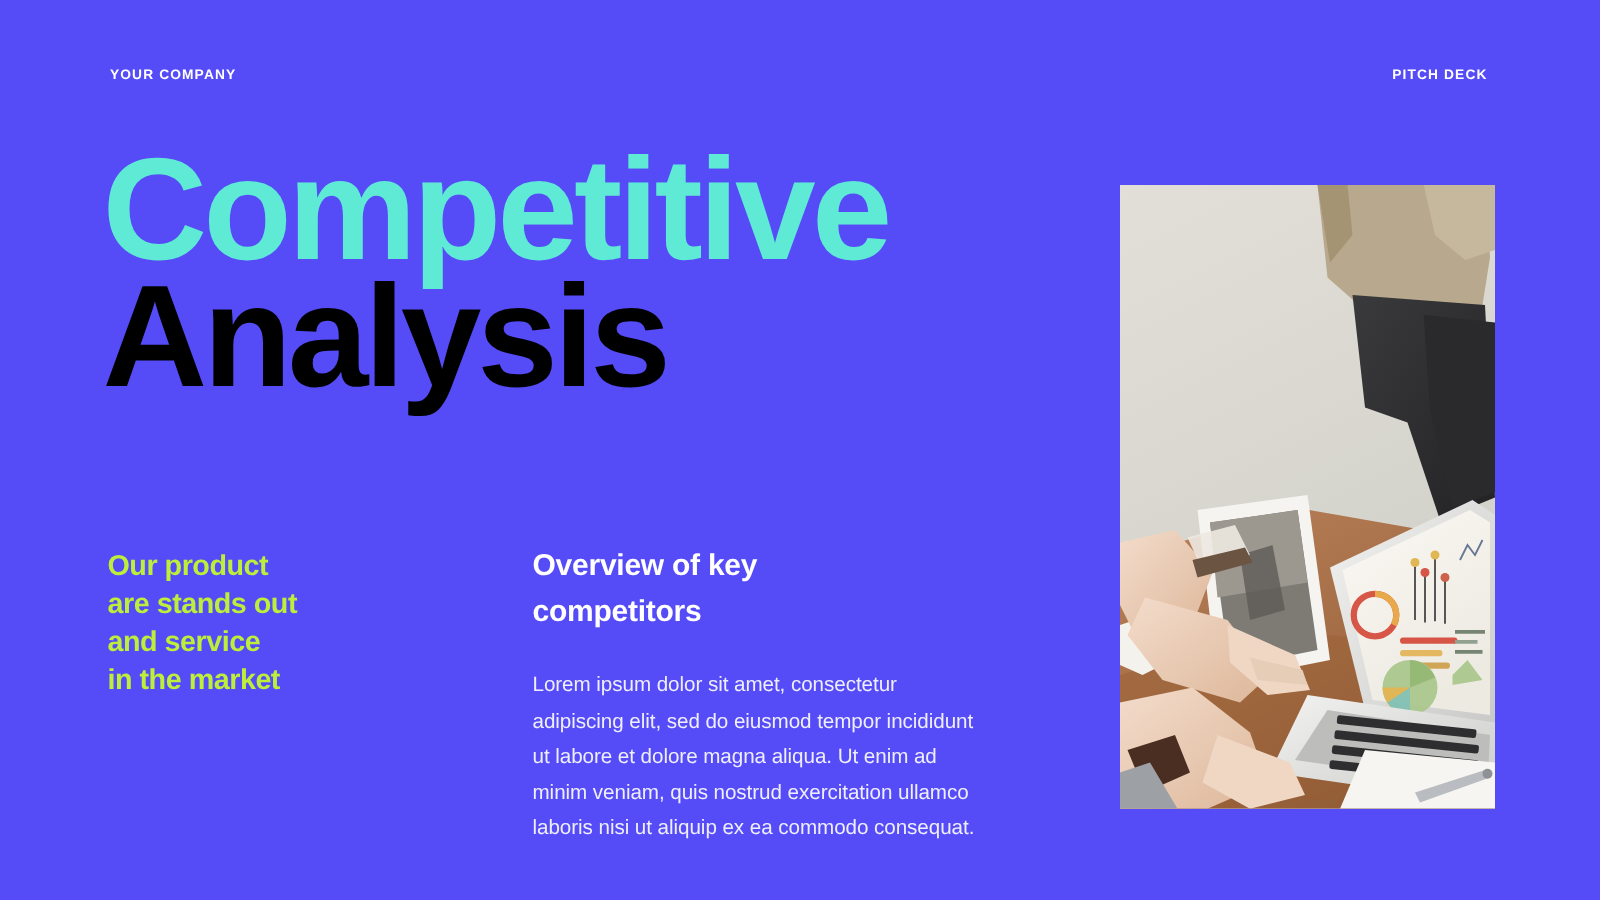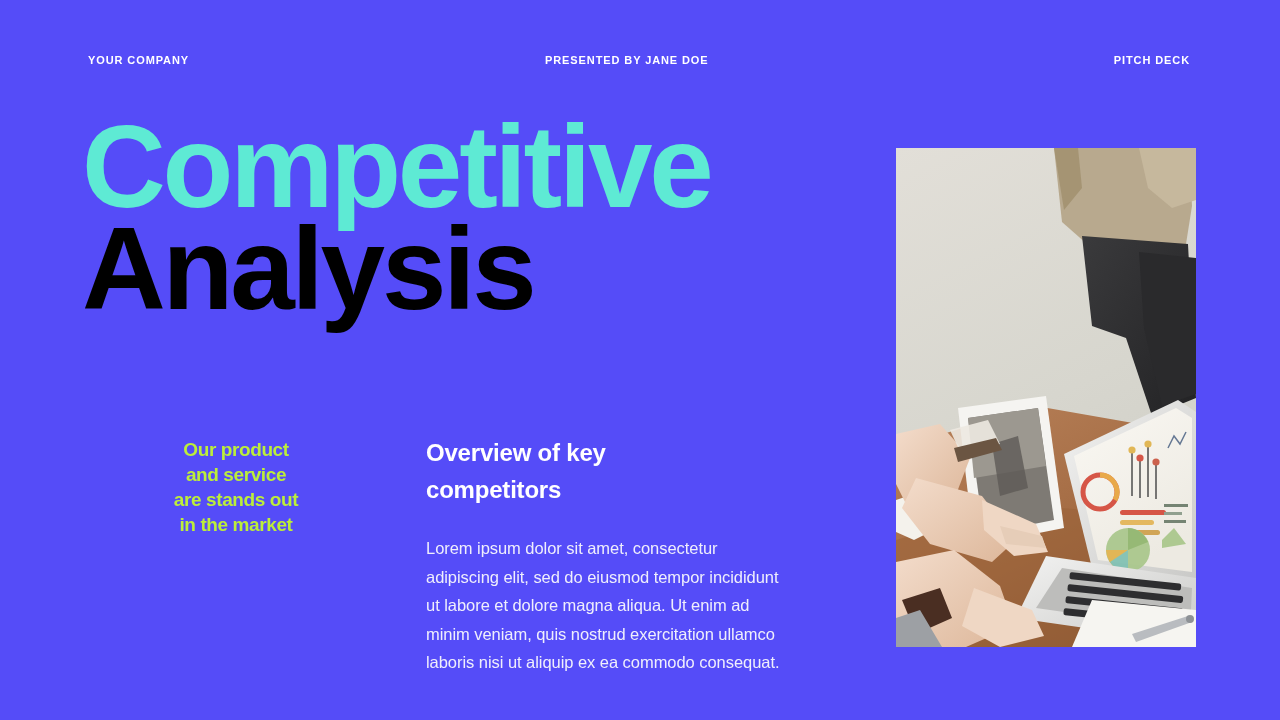--- a/index.html
+++ b/index.html
@@ -62,25 +62,24 @@
   .headline-line-1 { color: #5eead4; }
   .headline-line-2 { color: #000000; }
 
   
   .tagline {
     position: absolute;
     left: 86px;
     top: 437px;
     width: 300px;
     color: #BCEE3A;
-    font-size: 19px;
+    font-size: 23px;
     font-weight: bold;
     line-height: 1.32;
     letter-spacing: -0.4px;
-    text-align: center;
   }
   .tagline span { display: block; white-space: nowrap; }
 
   
   .overview {
     position: absolute;
     left: 426px;
     top: 434px;
     width: 360px;
   }
@@ -116,33 +115,32 @@
   }
   .photo svg { display: block; width: 300px; height: 499px; }
 </style>
 </head>
 <body>
 
 <div class="slide">
 
   <div class="topbar">
     <div class="meta meta-left">YOUR COMPANY</div>
-    <div class="meta meta-center">PRESENTED BY JANE DOE</div>
     <div class="meta meta-right">PITCH DECK</div>
   </div>
 
   <div class="headline">
     <span class="headline-line headline-line-1">Competitive</span>
     <span class="headline-line headline-line-2">Analysis</span>
   </div>
 
   <div class="tagline">
     <span>Our product</span>
+    <span>are stands out</span>
     <span>and service</span>
-    <span>are stands out</span>
     <span>in the market</span>
   </div>
 
   <div class="overview">
     <h2 class="overview-title">Overview of key competitors</h2>
     <p class="overview-body">Lorem ipsum dolor sit amet, consectetur adipiscing elit, sed do eiusmod tempor incididunt ut labore et dolore magna aliqua. Ut enim ad minim veniam, quis nostrud exercitation ullamco laboris nisi ut aliquip ex ea commodo consequat.</p>
   </div>
 
   <div class="photo">
     <svg viewBox="0 0 300 499" preserveAspectRatio="xMidYMid slice">

